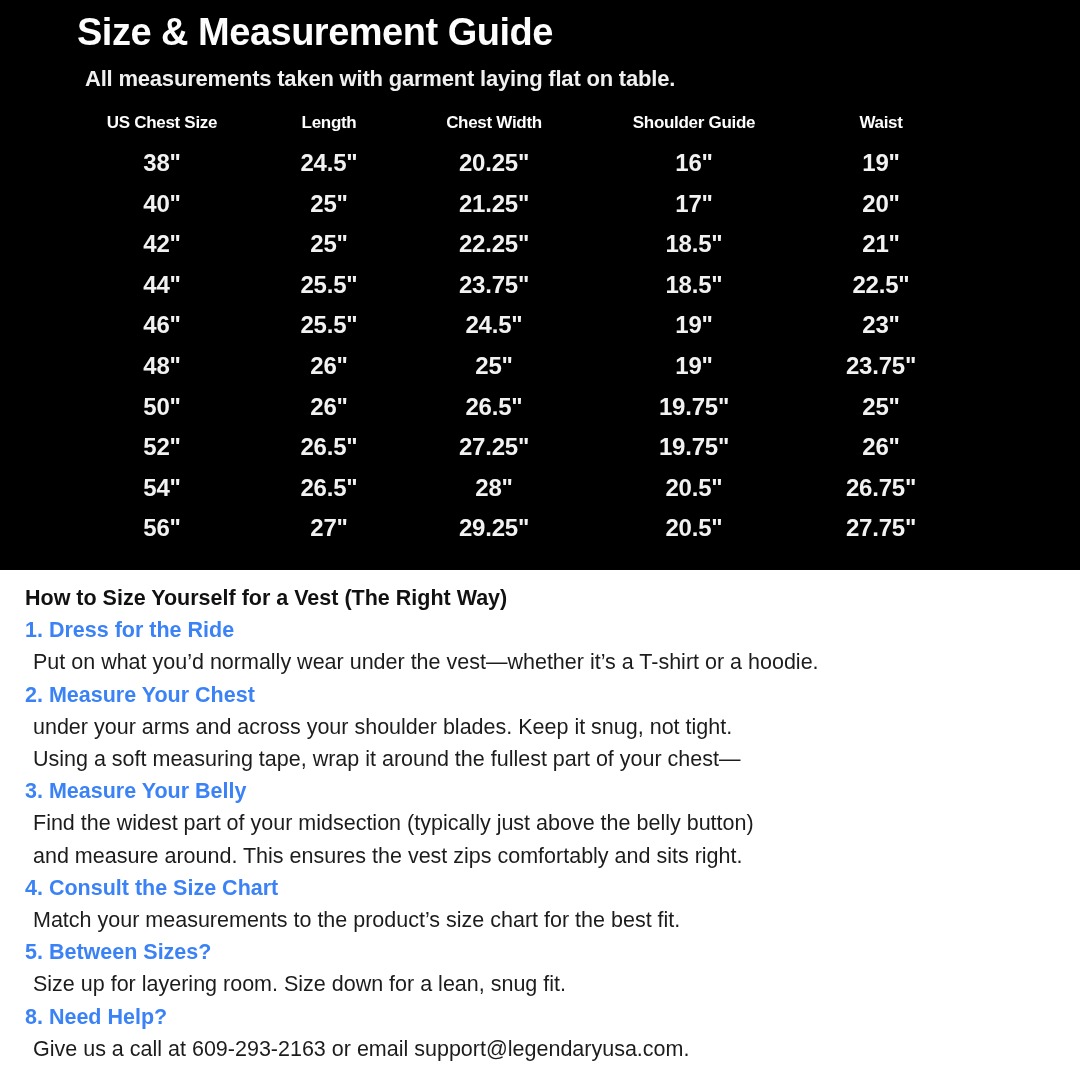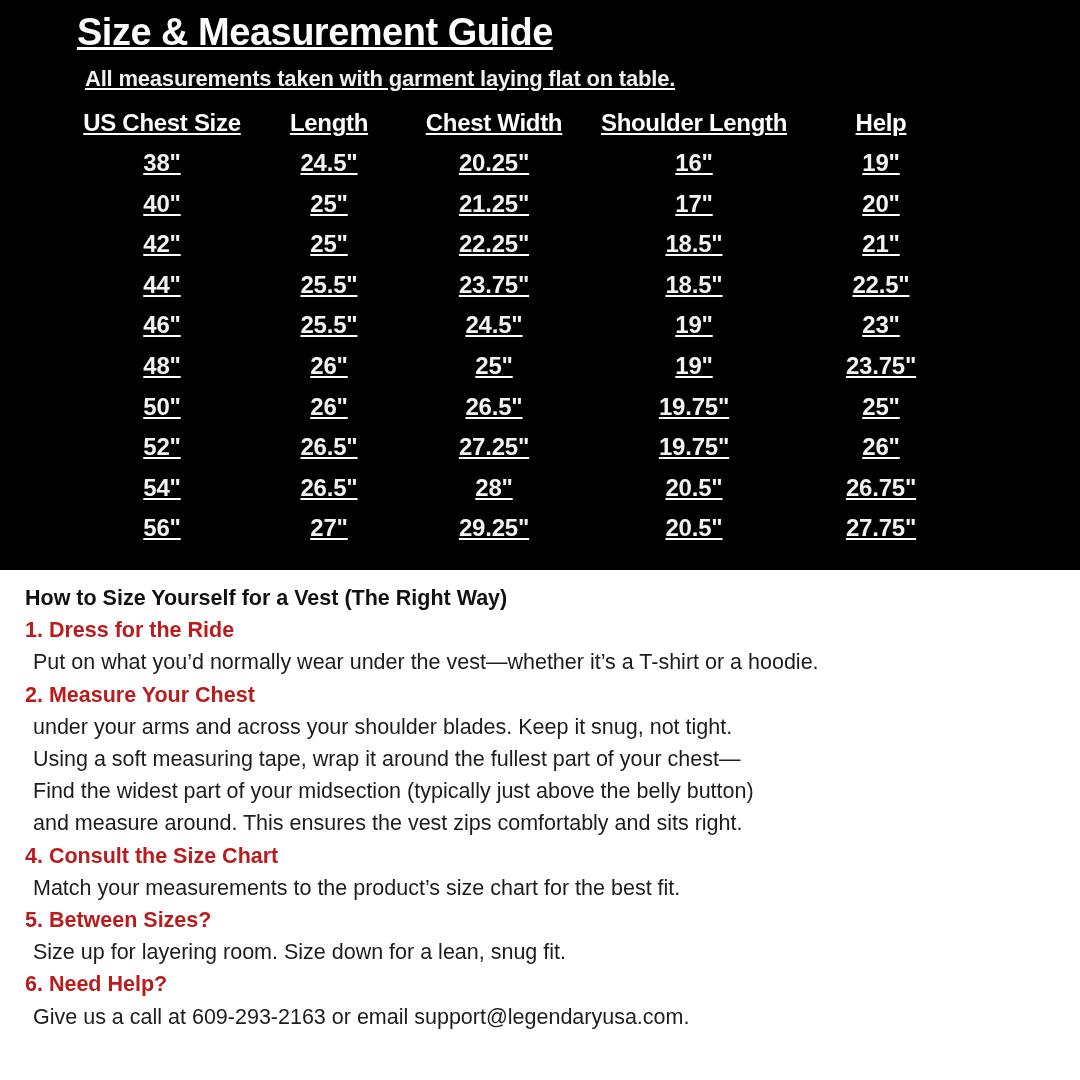--- a/index.html
+++ b/index.html
@@ -15,21 +15,20 @@
   
   .black-panel {
     position: absolute;
     top: 0; left: 0;
     width: 1080px;
     height: 570px;
     background: #000000;
     color: #ffffff;
     padding: 8px 0 0 77px;
     box-sizing: border-box;
-    text-decoration: underline;
   }
   .chart-title {
     margin: 0;
     font-size: 38px;
     font-weight: 700;
     letter-spacing: -0.5px;
     line-height: 48px;
     color: #fdfdfd;
   }
   .chart-note {
@@ -43,21 +42,21 @@
   .size-table {
     display: grid;
     grid-template-columns: 170px 164px 166px 234px 140px;
     margin-top: 5px;
     width: 874px;
   }
   .size-table .th {
     height: 41px;
     line-height: 41px;
     text-align: center;
-    font-size: 24px;
+    font-size: 17px;
     font-weight: 700;
     color: #fdfdfd;
     letter-spacing: -0.3px;
     white-space: nowrap;
   }
   .size-table .td {
     height: 40.6px;
     line-height: 40.6px;
     text-align: center;
     font-size: 24px;
@@ -82,40 +81,40 @@
     margin: 0;
     font-size: 21.5px;
     font-weight: 700;
     line-height: 32.2px;
     color: #111111;
   }
   .g-line {
     margin: 0;
     font-size: 21.5px;
     line-height: 32.2px;
-    color: #b91c1c;
+    color: #3b82f6;
     white-space: nowrap;
   }
   .g-bold { font-weight: 700; }
   .g-reg  { font-weight: 400; padding-left: 8px; color: #1c1c1c; }
 </style>
 </head>
 <body>
 
 <div class="page">
 
   <div class="black-panel">
     <h1 class="chart-title">Size &amp; Measurement Guide</h1>
     <p class="chart-note">All measurements taken with garment laying flat on table.</p>
     <div class="size-table" id="size-table">
         <div class="th">US Chest Size</div>
         <div class="th">Length</div>
         <div class="th">Chest Width</div>
-        <div class="th">Shoulder Length</div>
-        <div class="th">Help</div>
+        <div class="th">Shoulder Guide</div>
+        <div class="th">Waist</div>
         <div class="td">38"</div>
         <div class="td">24.5"</div>
         <div class="td">20.25"</div>
         <div class="td">16"</div>
         <div class="td">19"</div>
         <div class="td">40"</div>
         <div class="td">25"</div>
         <div class="td">21.25"</div>
         <div class="td">17"</div>
         <div class="td">20"</div>
@@ -163,24 +162,25 @@
   </div>
 
   <div class="white-panel">
     <p class="howto-heading">How to Size Yourself for a Vest (The Right Way)</p>
     <div id="guide-lines">
         <p class="g-line g-bold">1. Dress for the Ride</p>
         <p class="g-line g-reg">Put on what you’d normally wear under the vest—whether it’s a T-shirt or a hoodie.</p>
         <p class="g-line g-bold">2. Measure Your Chest</p>
         <p class="g-line g-reg">under your arms and across your shoulder blades. Keep it snug, not tight.</p>
         <p class="g-line g-reg">Using a soft measuring tape, wrap it around the fullest part of your chest—</p>
+        <p class="g-line g-bold">3. Measure Your Belly</p>
         <p class="g-line g-reg">Find the widest part of your midsection (typically just above the belly button)</p>
         <p class="g-line g-reg">and measure around. This ensures the vest zips comfortably and sits right.</p>
         <p class="g-line g-bold">4. Consult the Size Chart</p>
         <p class="g-line g-reg">Match your measurements to the product’s size chart for the best fit.</p>
         <p class="g-line g-bold">5. Between Sizes?</p>
         <p class="g-line g-reg">Size up for layering room. Size down for a lean, snug fit.</p>
-        <p class="g-line g-bold">6. Need Help?</p>
+        <p class="g-line g-bold">8. Need Help?</p>
         <p class="g-line g-reg">Give us a call at 609-293-2163 or email support@legendaryusa.com.</p>
       </div>
   </div>
 
 </div>
 
 </body></html>

